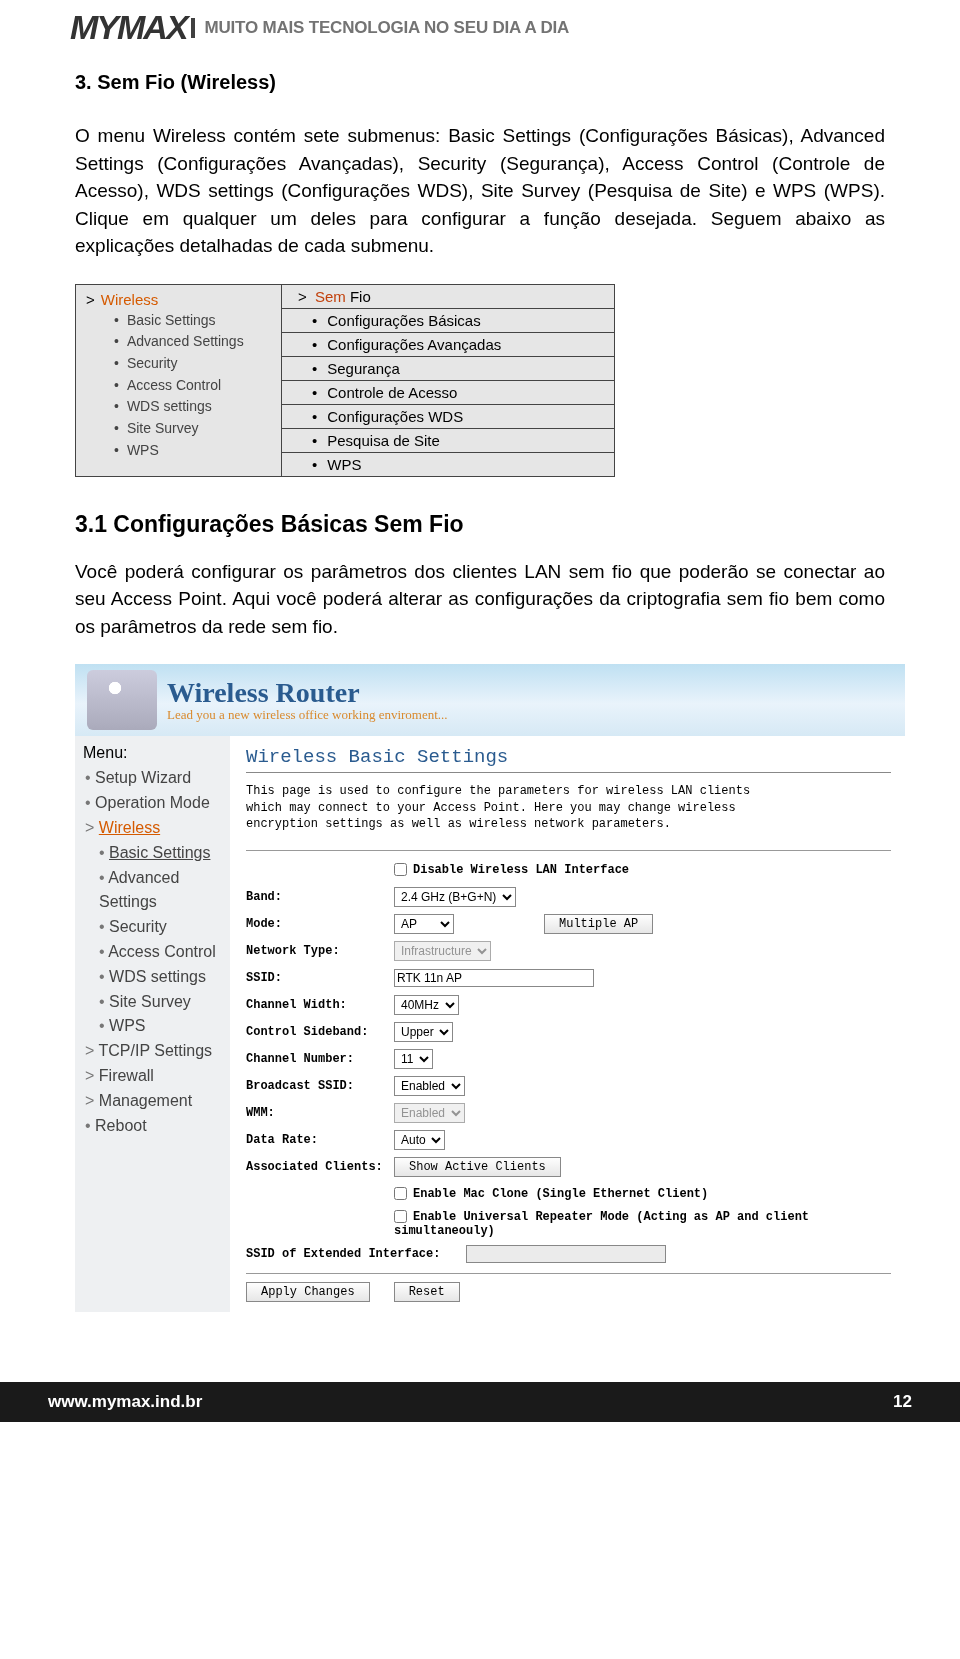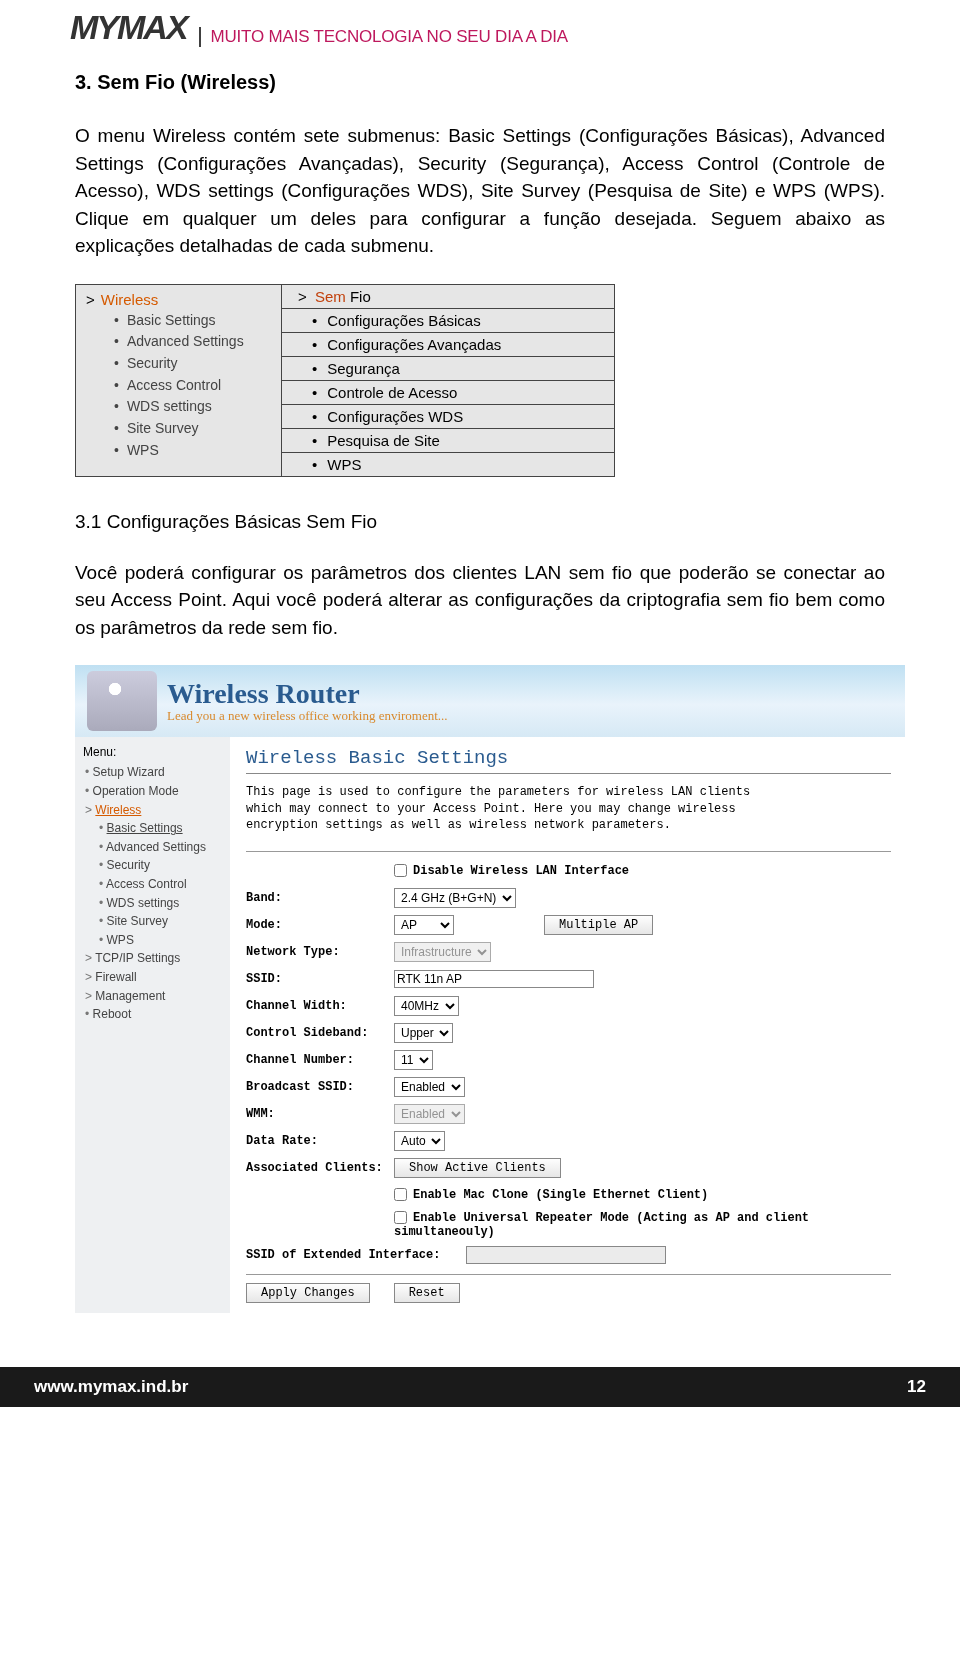--- a/index.html
+++ b/index.html
@@ -6,41 +6,41 @@
   body {
     font-family: Arial, Helvetica, sans-serif;
     background: #fff;
     width: 960px;
     margin: 0 auto;
     color: #000;
     font-size: 15px;
   }
   .page-header {
     display: flex;
-    align-items: flex-end;
-    gap: 12px;
+    align-items: center;
+    gap: 4px;
     padding: 8px 70px 4px 70px;
     border-bottom: none;
   }
   .logo {
     font-size: 34px;
     font-weight: 900;
     letter-spacing: -1px;
     font-style: italic;
     color: #333;
     display: inline-flex;
     align-items: center;
   }
   .logo .m1 { letter-spacing: -2px; }
   .tagline {
     font-size: 17px;
-    color: #be185d;
-    border-left: 2px solid #404040;
+    color: #737373;
+    border-left: 4px solid #404040;
     padding-left: 10px;
-    font-weight: 400;
+    font-weight: 700;
     letter-spacing: -0.2px;
   }
   .content {
     padding: 20px 75px 30px 75px;
   }
   h2.sec-title {
     font-size: 20px;
     font-weight: bold;
     margin-bottom: 28px;
   }
@@ -100,23 +100,23 @@
     font-size: 15px;
   }
   .menu-compare-right .mcr-row.header .gt { margin-right:4px; }
   .menu-compare-right .mcr-row.header .sem { color: #c2410c; }
   .menu-compare-right .mcr-row:not(.header)::before {
     content: "•";
     margin: 0 10px 0 14px;
   }
 
   h3.sub-title {
-    font-size: 19px;
-    font-weight: 400;
-    margin: 6px 0 26px 0;
+    font-size: 23px;
+    font-weight: 700;
+    margin: 6px 0 20px 0;
   }
 
   
   .router-ui {
     border: none;
     width: 830px;
     font-size: 12px;
   }
   .banner {
     height: 72px;
@@ -151,21 +151,21 @@
   }
 
   .ui-body {
     display: flex;
     background: #fff;
   }
   .left-menu {
     width: 155px;
     background: #eef0f2;
     padding: 8px 6px 8px 8px;
-    font-size: 12px;
+    font-size: 16px;
     color: #444;
   }
   .left-menu .mtitle {
     color: #000;
     margin-bottom: 4px;
   }
   .left-menu ul { list-style: none; }
   .left-menu li { line-height: 1.55; padding-left: 2px; }
   .left-menu li::before { content:"• "; color:#777; }
   .left-menu li.gt::before { content:"> "; color:#777; }
@@ -231,22 +231,22 @@
     cursor: pointer;
   }
   .btn-row { margin-top: 8px; display:flex; gap:24px; }
 
   .page-footer {
     background: #1a1a1a;
     color: #fff;
     display: flex;
     justify-content: space-between;
     align-items: center;
-    padding: 10px 34px;
-    margin-top: 24px;
+    padding: 10px 48px;
+    margin-top: 40px;
     font-size: 17px;
     font-weight: bold;
   }
 </style>
 </head>
 <body>
 
 <div class="page-header">
   <span class="logo">
       <span class="m1">MYMAX</span>

